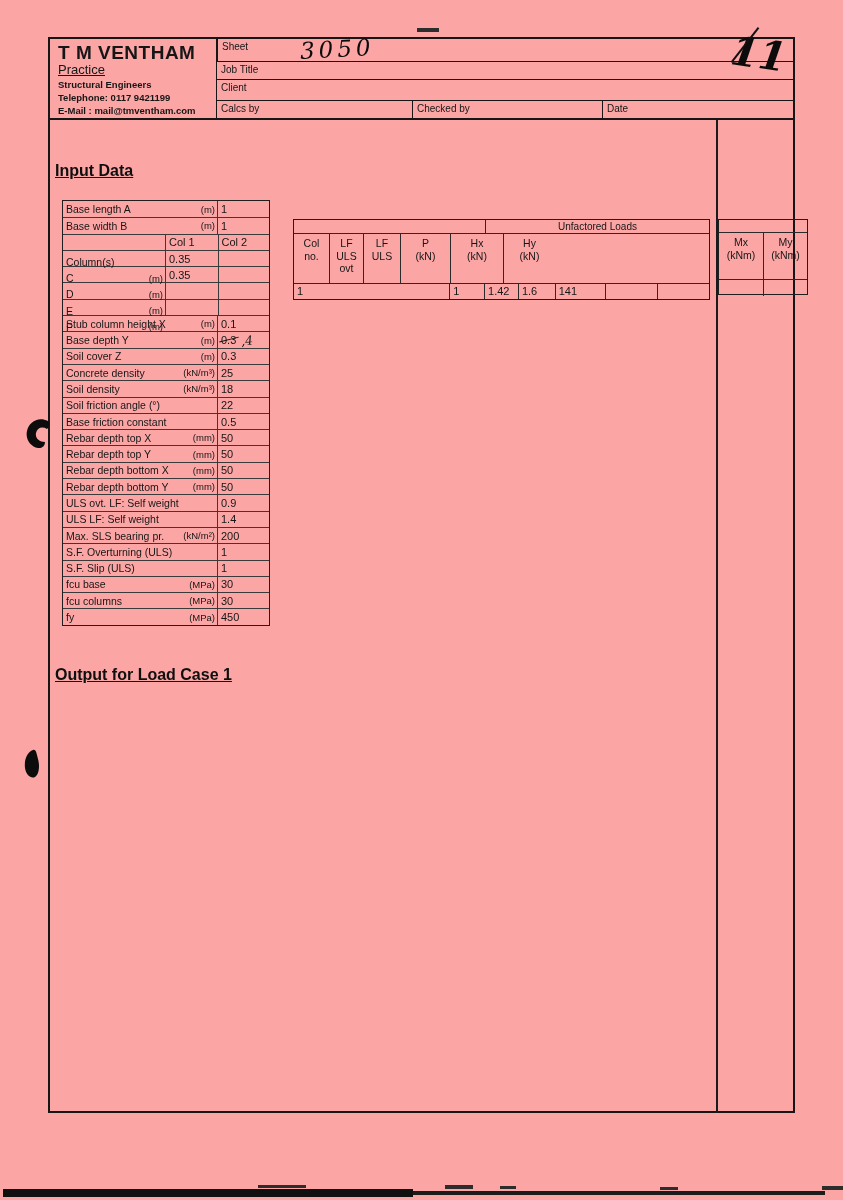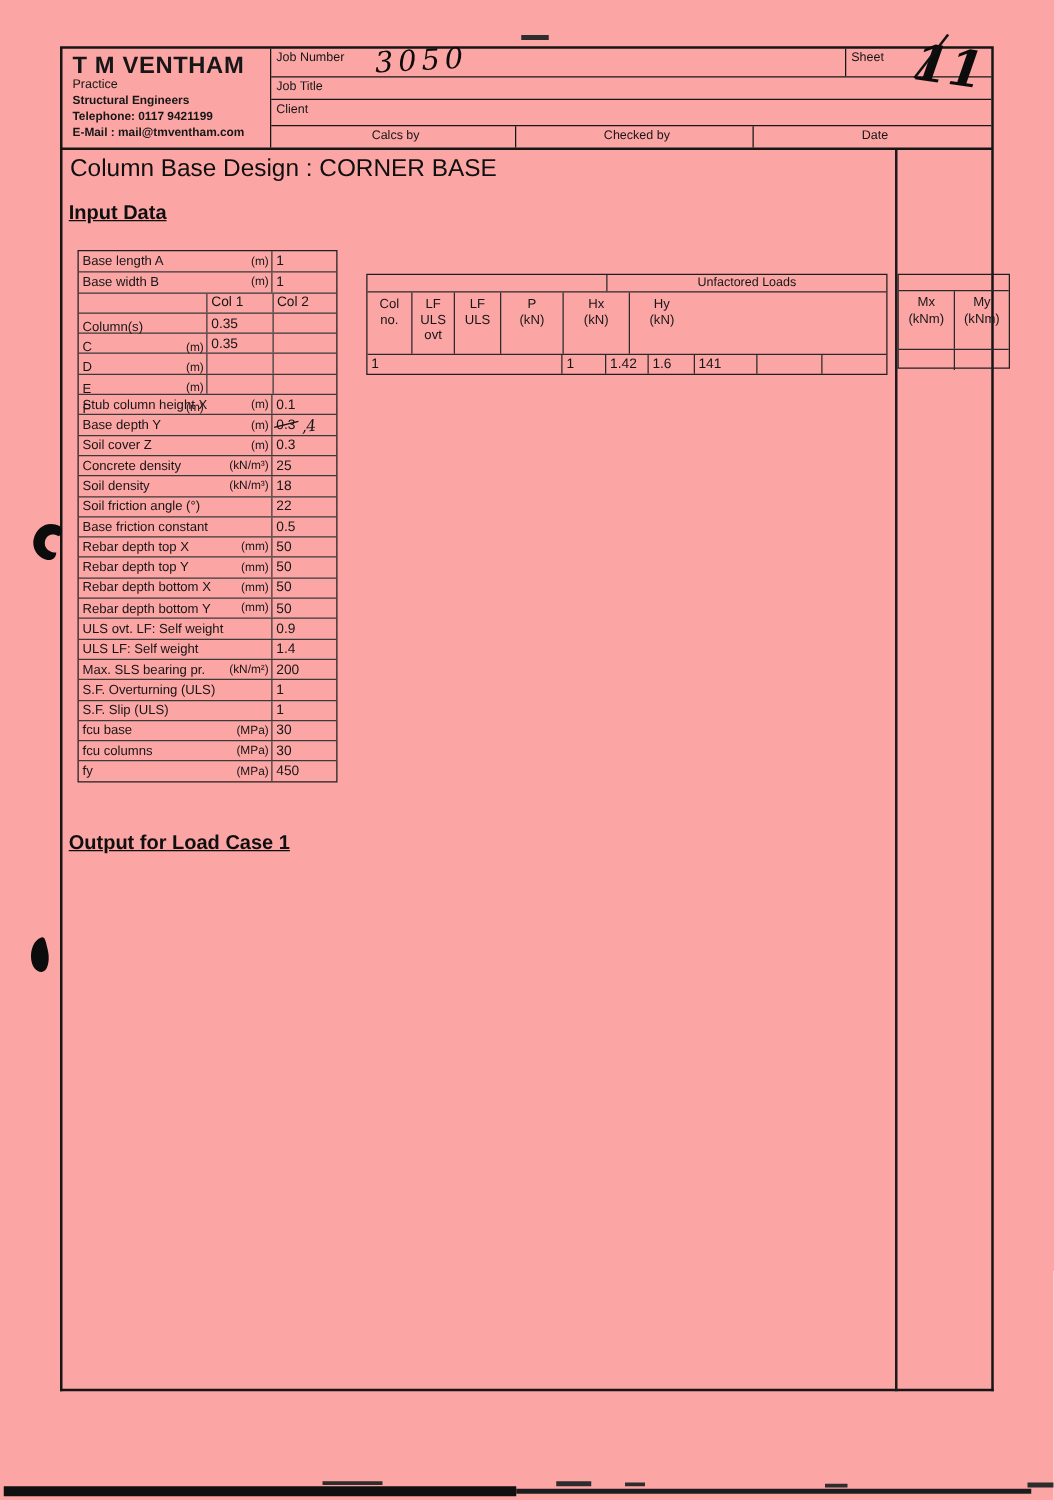--- a/index.html
+++ b/index.html
@@ -2,27 +2,27 @@
 <html><head>
 <meta charset="utf-8">
 <style>
   html,body{margin:0;padding:0;background:#ffffff;}
   .page{position:relative;width:843px;height:1200px;background:#fca5a5;overflow:hidden;
         font-family:"Liberation Sans",sans-serif;color:#161616;}
   
   .hdr{position:absolute;left:48px;top:37px;width:747px;height:83px;border:2px solid #161616;box-sizing:border-box;display:flex;}
   .hdr-company{width:167px;border-right:1.5px solid #161616;box-sizing:border-box;padding:3px 4px 0 8px;}
   .co-name{font-size:19px;font-weight:bold;letter-spacing:.5px;}
-  .co-sub{font-size:10px;margin-top:-2px;}
+  .co-sub{font-size:13px;margin-top:-2px;text-decoration:underline;}
   .co-small{font-size:9.5px;font-weight:bold;margin-top:2px;}
   .hdr-fields{flex:1;display:flex;flex-direction:column;}
   .frow{display:flex;border-bottom:1px solid #161616;box-sizing:border-box;}
   .frow:last-child{border-bottom:none;}
   .fcell{font-size:10px;padding:2px 0 0 4px;box-sizing:border-box;}
-  .r1{height:23px;} .r2{height:18px;} .r3{height:21px;} .r4{flex:1;text-align:center;}
+  .r1{height:23px;} .r2{height:18px;} .r3{height:21px;} .r4{flex:1;}
   .bl{border-left:1px solid #161616;}
   .hand{font-family:"DejaVu Serif",serif;font-style:italic;color:#0c0c0c;position:absolute;}
   .jobnum-hand{left:300px;top:36px;font-size:23px;letter-spacing:4px;transform:rotate(-3deg);}
   .sheet-hand{left:731px;top:30px;font-size:40px;transform:rotate(8deg);font-weight:bold;}
   .sheet-slash{position:absolute;left:723px;top:44px;width:44px;border-top:2.5px solid #111;transform:rotate(-52deg);}
   
   .content-box{position:absolute;left:48px;top:120px;width:747px;height:993px;box-sizing:border-box;
                border-left:2px solid #161616;border-right:2px solid #161616;border-bottom:2px solid #161616;}
   .margin-line{position:absolute;left:716px;top:120px;width:2px;height:993px;background:#1b1b1b;}
   .title{position:absolute;left:56px;top:124px;font-size:19.5px;color:#0f0f0f;}
@@ -75,21 +75,20 @@
   <div class="hdr">
     <div class="hdr-company">
       <div class="co-name">T M VENTHAM</div>
       <div class="co-sub">Practice</div>
       <div class="co-small">Structural Engineers</div>
       <div class="co-small">Telephone: 0117 9421199</div>
       <div class="co-small">E-Mail : mail@tmventham.com</div>
     </div>
     <div class="hdr-fields">
       <div class="frow r1">
-        <div class="fcell" style="width:459px;">Job Number</div>
         <div class="fcell bl" style="flex:1;">Sheet</div>
       </div>
       <div class="frow r2">
         <div class="fcell" style="flex:1;">Job Title</div>
       </div>
       <div class="frow r3">
         <div class="fcell" style="flex:1;">Client</div>
       </div>
       <div class="frow r4">
         <div class="fcell" style="width:195px;">Calcs by</div>
@@ -98,21 +97,20 @@
       </div>
     </div>
   </div>
   <div class="hand jobnum-hand">3050</div>
   <div class="hand sheet-hand">11</div>
   <div class="sheet-slash"></div>
 
   <div class="content-box"></div>
   <div class="margin-line"></div>
 
-  <div class="title">Column Base Design : CORNER BASE</div>
   <div class="sec input-title">Input Data</div>
   <div class="sec output-title">Output for Load Case 1</div>
 
   <div class="itable">
       <div class="irow">
         <div class="ilabel">
           <span>Base length A</span>
           <span class="iunit">(m)</span>
         </div>
         <div class="ival">

